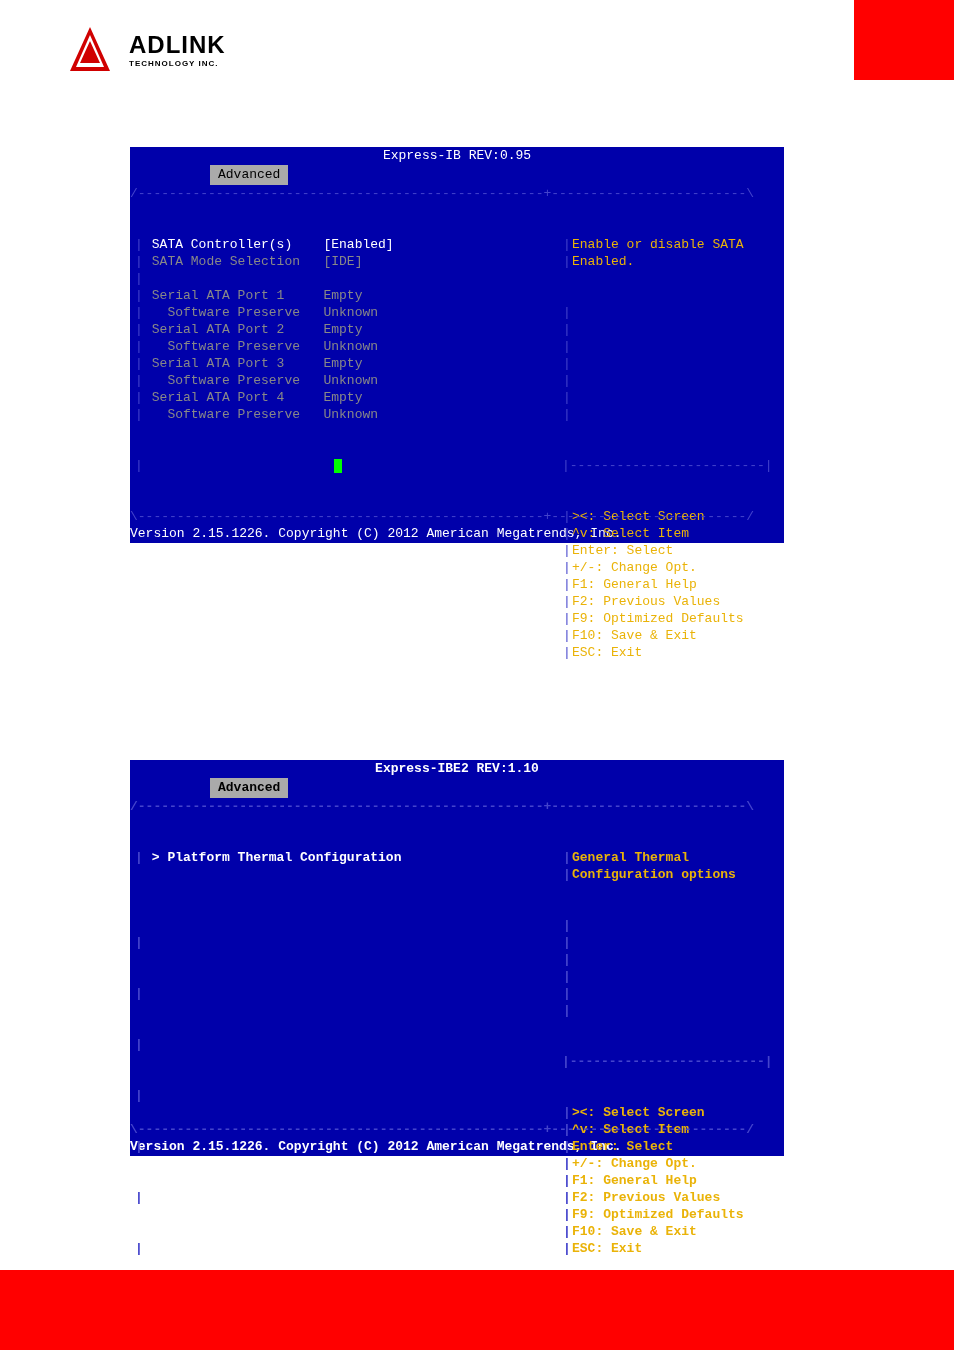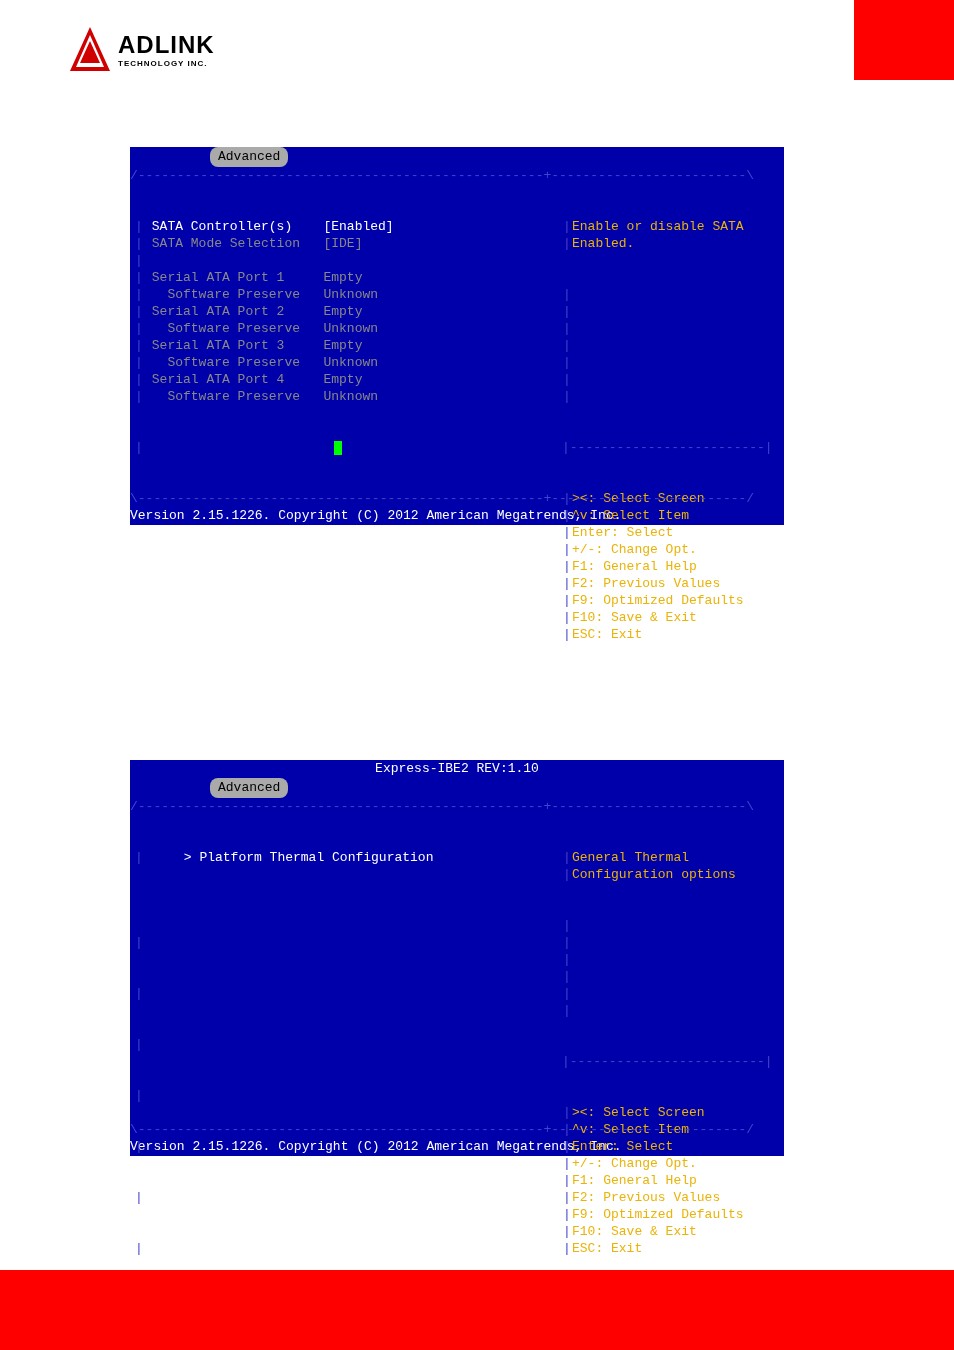--- a/index.html
+++ b/index.html
@@ -13,21 +13,21 @@
   .header {
     position: absolute;
     top: 0; left: 0; right: 0;
     height: 80px;
     display: flex;
   }
   .logo-area {
     padding: 18px 0 0 70px;
     display: flex;
     align-items: center;
-    gap: 8px;
+    gap: 19px;
   }
   .logo-triangle {
     width: 40px; height: 44px;
     position: relative;
   }
   .logo-text {
     font-family: Arial, sans-serif;
     font-weight: bold;
   }
   .logo-text .adlink { font-size: 24px; letter-spacing: 1px; color: #000; }
@@ -40,21 +40,21 @@
   }
   .bios-window {
     position: absolute;
     width: 654px;
     left: 130px;
     font-family: "Courier New", monospace;
     font-size: 13px;
     line-height: 17px;
   }
   #bios1 { top: 147px; }
-  #bios2 { top: 760px; }
+  #bios2 { top: 760px; font-weight: bold; }
   .bios-titlebar {
     background: #0000aa;
     color: #ffffff;
     text-align: center;
     height: 18px;
     line-height: 18px;
     font-size: 13px;
   }
   .bios-tabs {
     background: #0000aa;
@@ -63,21 +63,20 @@
     line-height: 20px;
     font-size: 13px;
     position: relative;
   }
   .bios-tab-active {
     background: #aaaaaa;
     color: #000000;
     position: absolute;
     left: 80px;
     padding: 0 8px;
-    border-radius: 8px;
   }
   .bios-body {
     background: #0000aa;
     color: #888888;
     white-space: pre;
     padding: 0;
     min-height: 320px;
     position: relative;
   }
   .bios-body .content-left {
@@ -132,20 +131,21 @@
     </div>
     <div class="logo-text">
       <div class="adlink">ADLINK</div>
       <div class="tech">TECHNOLOGY INC.</div>
     </div>
   </div>
   <div class="red-block"></div>
 </div>
 
 <div id="bios1" class="bios-window">
+  <div class="bios-titlebar">Express-IB REV:0.95</div>
   <div class="bios-tabs">
     <span class="bios-tab-active">Advanced</span>
   </div>
   <div class="bios-body" style="height:340px;">
     
     <div class="row sep-row" style="position:absolute;top:0;left:0;">/----------------------------------------------------+-------------------------\</div>
 
     <div class="content-left" style="top:17px;">
       <div id="bios1-items"><div class="row"><span class="pipe">|</span><span class="highlight" style="white-space:pre;"> SATA Controller(s)    </span><span class="highlight" style="white-space:pre;">[Enabled]</span></div><div class="row"><span class="pipe">|</span><span class="" style="white-space:pre;"> SATA Mode Selection   </span><span class="" style="white-space:pre;">[IDE]</span></div><div class="row"><span class="pipe">|</span><span class="" style="white-space:pre;">                       </span><span class="" style="white-space:pre;"></span></div><div class="row"><span class="pipe">|</span><span class="" style="white-space:pre;"> Serial ATA Port 1     </span><span class="" style="white-space:pre;">Empty</span></div><div class="row"><span class="pipe">|</span><span class="" style="white-space:pre;">   Software Preserve   </span><span class="" style="white-space:pre;">Unknown</span></div><div class="row"><span class="pipe">|</span><span class="" style="white-space:pre;"> Serial ATA Port 2     </span><span class="" style="white-space:pre;">Empty</span></div><div class="row"><span class="pipe">|</span><span class="" style="white-space:pre;">   Software Preserve   </span><span class="" style="white-space:pre;">Unknown</span></div><div class="row"><span class="pipe">|</span><span class="" style="white-space:pre;"> Serial ATA Port 3     </span><span class="" style="white-space:pre;">Empty</span></div><div class="row"><span class="pipe">|</span><span class="" style="white-space:pre;">   Software Preserve   </span><span class="" style="white-space:pre;">Unknown</span></div><div class="row"><span class="pipe">|</span><span class="" style="white-space:pre;"> Serial ATA Port 4     </span><span class="" style="white-space:pre;">Empty</span></div><div class="row"><span class="pipe">|</span><span class="" style="white-space:pre;">   Software Preserve   </span><span class="" style="white-space:pre;">Unknown</span></div></div>
       <div class="row"><span class="pipe">|</span><span style="padding-left:190px;"><span class="green-cursor"></span></span></div>
@@ -165,21 +165,21 @@
 
 <div id="bios2" class="bios-window">
   <div class="bios-titlebar">Express-IBE2 REV:1.10</div>
   <div class="bios-tabs">
     <span class="bios-tab-active">Advanced</span>
   </div>
   <div class="bios-body" style="height:340px;">
     <div class="row sep-row" style="position:absolute;top:0;left:0;">/----------------------------------------------------+-------------------------\</div>
 
     <div class="content-left" style="top:17px;">
-      <div id="bios2-items"><div class="row"><span class="pipe">|</span><span class="highlight" style="white-space:pre;margin-left:32px;"> &gt; Platform Thermal Configuration</span><span class="highlight" style="white-space:pre;"></span></div></div>
+      <div id="bios2-items"><div class="row"><span class="pipe">|</span><span class="highlight" style="white-space:pre;"> &gt; Platform Thermal Configuration</span><span class="highlight" style="white-space:pre;"></span></div></div>
       <div style="height:204px;">
         <div class="row"><span class="pipe">|</span></div>
         <div class="row"><span class="pipe">|</span></div>
         <div class="row"><span class="pipe">|</span></div>
         <div class="row"><span class="pipe">|</span></div>
         <div class="row"><span class="pipe">|</span></div>
         <div class="row"><span class="pipe">|</span></div>
         <div class="row"><span class="pipe">|</span></div>
         <div class="row"><span class="pipe">|</span></div>
         <div class="row"><span class="pipe">|</span></div>

